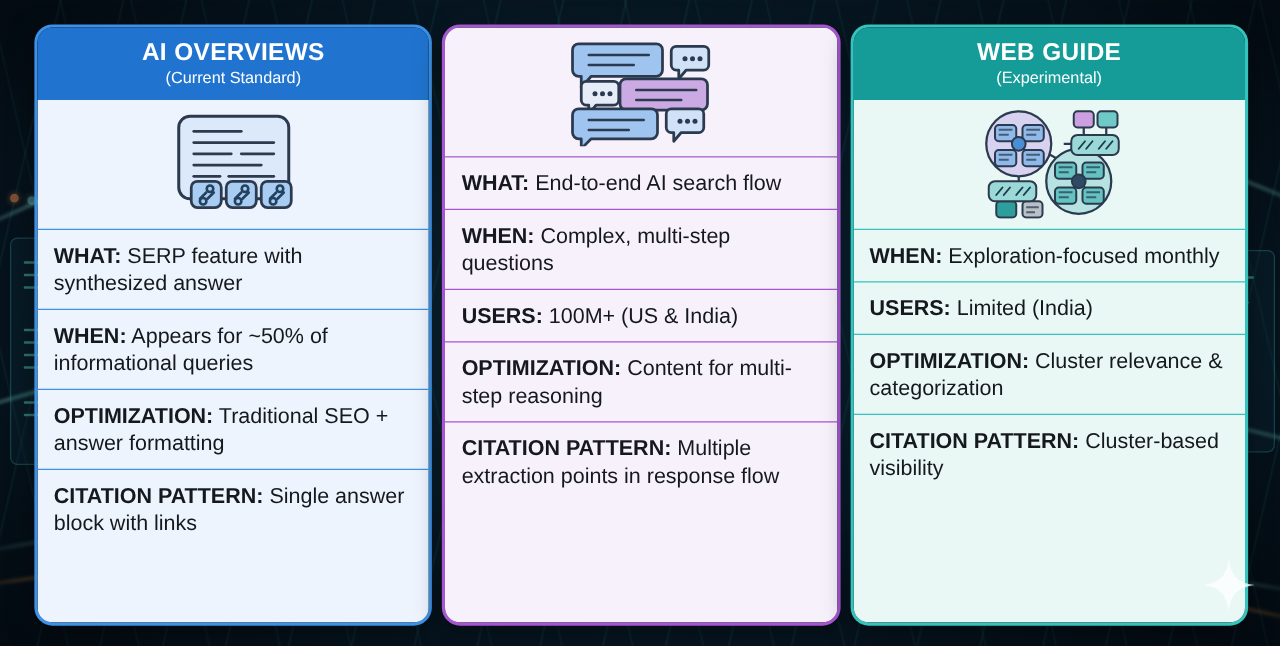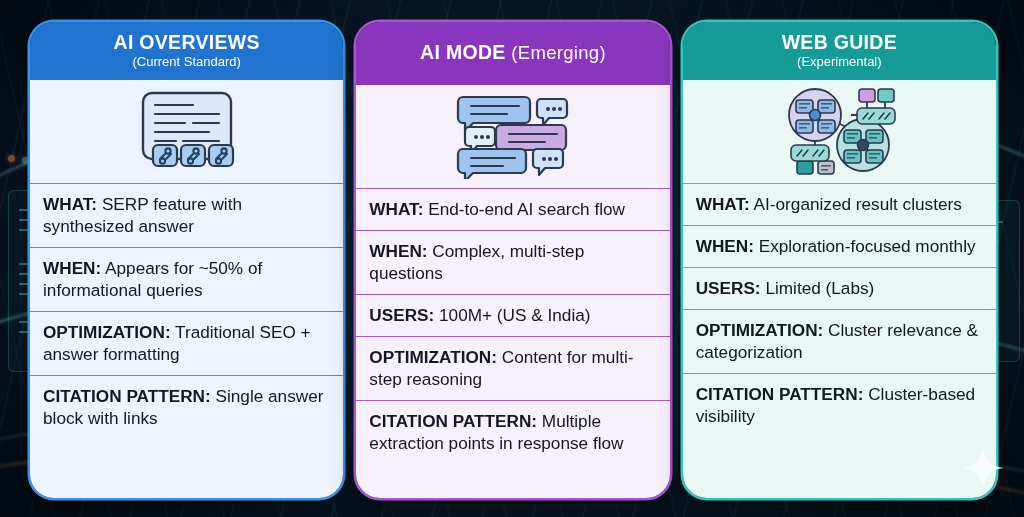--- a/index.html
+++ b/index.html
@@ -76,21 +76,21 @@
     inset: 0;
     display: flex;
     gap: 13px;
     padding: 22px 28px 19px 30px;
     box-sizing: border-box;
   }
   .card {
     flex: 1 1 0;
     display: flex;
     flex-direction: column;
-    border-radius: 24px;
+    border-radius: 12px;
     overflow: hidden;
     box-shadow: 0 0 0 2.5px var(--edge), 0 6px 22px rgba(0,0,0,0.55);
   }
   .card-header {
     background: var(--hdr);
     color: #ffffff;
     text-align: center;
     padding: 9px 8px 11px;
     line-height: 1.16;
   }
@@ -240,23 +240,20 @@
           <span>Traditional SEO + answer formatting</span>
         </div>
         <div class="row">
           <b>CITATION PATTERN:</b>
           <span>Single answer block with links</span>
         </div>
       </div>
     </div>
 
     <div class="card" style="--hdr:#8a35bd; --edge:#a855d4; --body:#f7f1fb;">
-      <div class="card-header" style="padding:19px 8px 21px;">
-        <span class="hdr-title"><span>AI MODE</span> <span class="sub-inline">(Emerging)</span></span>
-      </div>
       <div class="icon-zone">
         <svg width="120" height="86" viewBox="0 0 120 86">
           <g stroke="#2b3a4e" stroke-width="2.2" stroke-linejoin="round">
             <path d="M10 4 h62 a5 5 0 0 1 5 5 v16 a5 5 0 0 1 -5 5 h-52 l-8 9 v-9 h-2 a5 5 0 0 1 -5 -5 v-16 a5 5 0 0 1 5 -5 z" fill="#9ec4ef"></path>
             <path d="M88 6 h22 a4 4 0 0 1 4 4 v11 a4 4 0 0 1 -4 4 h-14 l-6 7 v-7 h-2 a4 4 0 0 1 -4 -4 v-11 a4 4 0 0 1 4 -4 z" fill="#cfe2f7"></path>
             <path d="M16 34 h22 a4 4 0 0 1 4 4 v11 a4 4 0 0 1 -4 4 h-14 l-6 7 v-7 h-2 a4 4 0 0 1 -4 -4 v-11 a4 4 0 0 1 4 -4 z" fill="#e6edf8"></path>
             <path d="M48 32 h60 a5 5 0 0 1 5 5 v15 a5 5 0 0 1 -5 5 h-4 v9 l-8 -9 h-48 a5 5 0 0 1 -5 -5 v-15 a5 5 0 0 1 5 -5 z" fill="#cbaae4"></path>
             <path d="M10 56 h58 a5 5 0 0 1 5 5 v14 a5 5 0 0 1 -5 5 h-48 l-8 8 v-8 h-2 a5 5 0 0 1 -5 -5 v-14 a5 5 0 0 1 5 -5 z" fill="#9ec4ef"></path>
             <path d="M84 56 h22 a4 4 0 0 1 4 4 v11 a4 4 0 0 1 -4 4 h-14 l-6 7 v-7 h-2 a4 4 0 0 1 -4 -4 v-11 a4 4 0 0 1 4 -4 z" fill="#cfe2f7"></path>
           </g>
@@ -374,30 +371,26 @@
               <rect x="92" y="70" width="8" height="1.6"></rect>
             <rect x="44" y="78" width="10" height="1.6"></rect>
               <rect x="44" y="82" width="7" height="1.6"></rect>
           </g>
           <circle cx="38" cy="28" r="5.5" fill="#4a8fd6" stroke="#2b3a4e" stroke-width="1.6"></circle>
           <circle cx="86" cy="58" r="5.5" fill="#2f4a63" stroke="#2b3a4e" stroke-width="1.6"></circle>
         </svg>
       </div>
       <div class="rows">
         <div class="row">
-          <b>WHAT:</b>
-          <span>AI-organized result clusters</span>
-        </div>
-        <div class="row">
           <b>WHEN:</b>
           <span>Exploration-focused monthly</span>
         </div>
         <div class="row">
           <b>USERS:</b>
-          <span>Limited (Labs)</span>
+          <span>Limited (India)</span>
         </div>
         <div class="row">
           <b>OPTIMIZATION:</b>
           <span>Cluster relevance &amp; categorization</span>
         </div>
         <div class="row">
           <b>CITATION PATTERN:</b>
           <span>Cluster-based visibility</span>
         </div>
       </div>

